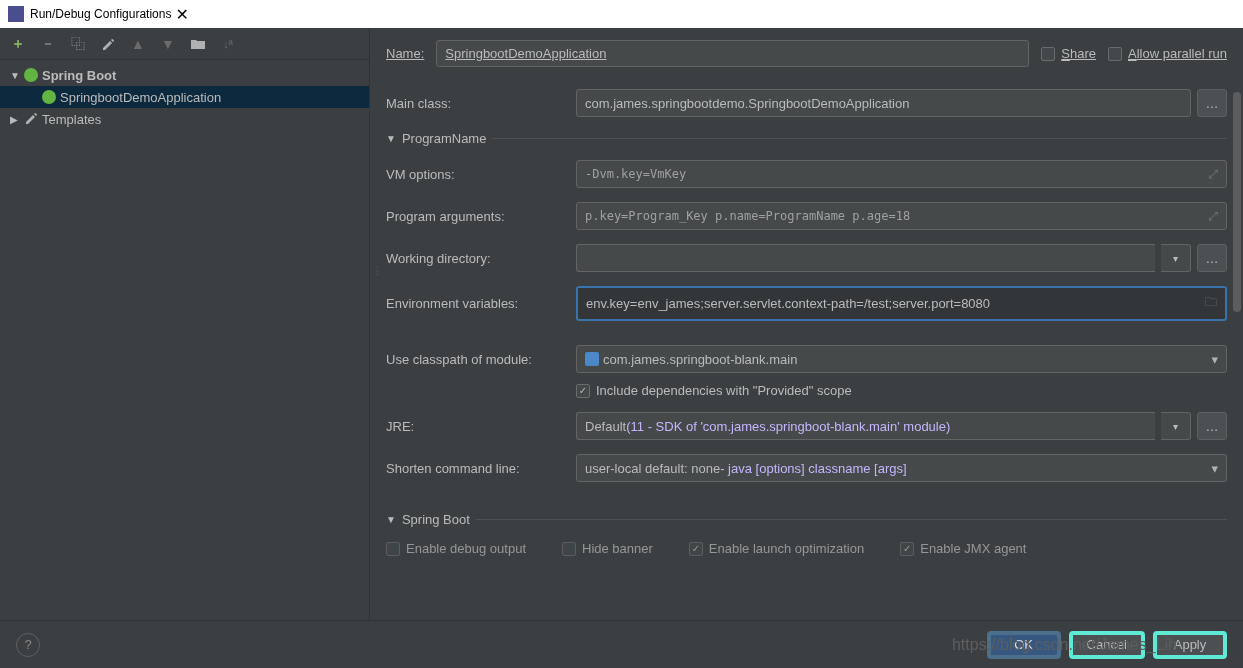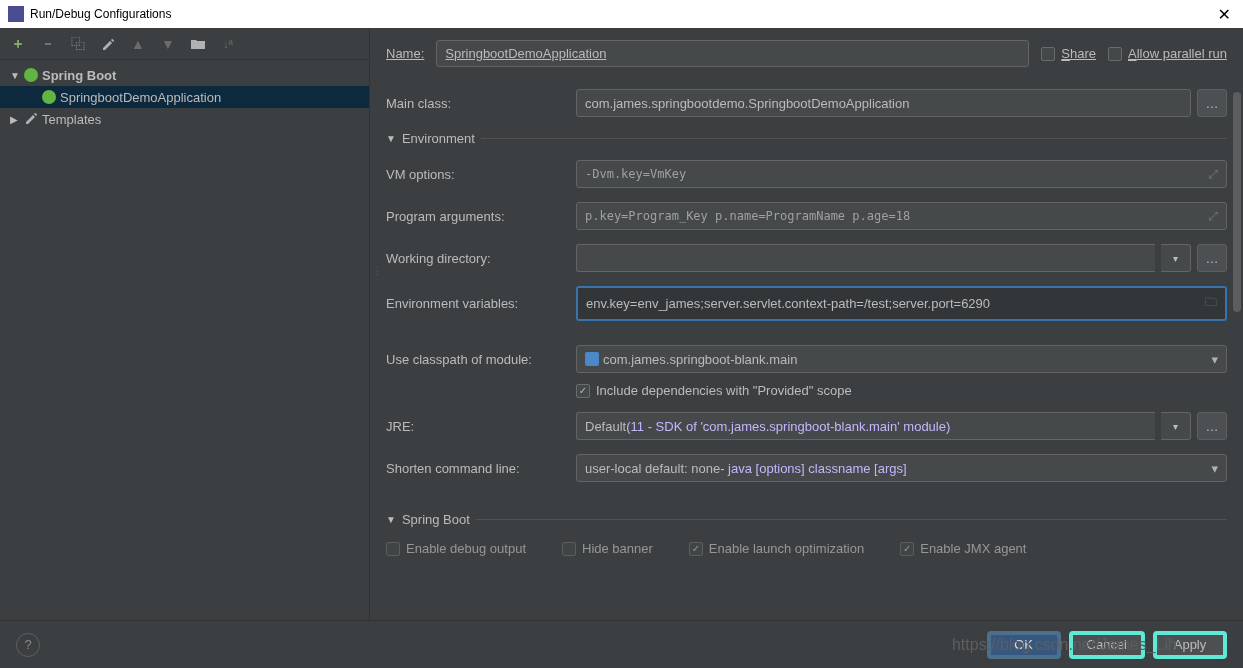--- a/index.html
+++ b/index.html
@@ -1,17 +1,17 @@
 <!DOCTYPE html>
 <html><head>
 <meta charset="utf-8">
 <style>
 * { margin: 0; padding: 0; box-sizing: border-box; }
 body { font-family: "Segoe UI", Arial, sans-serif; background: #3c3f41; color: #bbbbbb; font-size: 13px; width: 1243px; height: 668px; overflow: hidden; display: flex; flex-direction: column; }
-.titlebar { background: #ffffff; color: #000; height: 28px; display: flex; align-items: center; padding: 0 8px; justify-content: space-between; font-size: 12px; }
+.titlebar { background: #ffffff; color: #000; height: 28px; display: flex; align-items: center; padding: 0 8px; justify-content: flex-start; font-size: 12px; }
 .titlebar-left { display: flex; align-items: center; gap: 6px; }
 .title-icon { width: 16px; height: 16px; background: #4a4d8f; display: inline-block; }
 .close-x { font-size: 16px; cursor: pointer; padding: 0 4px; }
 .main { flex: 1; display: flex; background: #3c3f41; overflow: hidden; }
 .sidebar { width: 370px; background: #3c3f41; border-right: 1px solid #323232; display: flex; flex-direction: column; }
 .toolbar { height: 32px; display: flex; align-items: center; padding: 0 10px; gap: 14px; border-bottom: 1px solid #323232; }
 .tool-btn { width: 16px; height: 16px; cursor: pointer; color: #afb1b3; font-size: 14px; display: flex; align-items: center; justify-content: center; }
 .tree { flex: 1; padding-top: 4px; }
 .tree-row { display: flex; align-items: center; height: 22px; padding-left: 10px; gap: 4px; cursor: pointer; }
 .tree-row.indent1 { padding-left: 42px; }
@@ -134,21 +134,21 @@
         <div class="field-wrap">
           <div class="field">
               <span>com.james.springbootdemo.SpringbootDemoApplication</span>
             </div>
           <div class="browse-btn">…</div>
         </div>
       </div>
 
       <div class="section-head">
         <span style="font-size:10px">▼</span>
-        <span>Environment</span>
+        <span>ProgramName</span>
         <span class="section-line"></span>
       </div>
 
       <div class="form-row">
         <span class="form-label">VM options:</span>
         <div class="field-wrap">
           <div class="field mono">
               <span>-Dvm.key=VmKey</span>
               <span class="expand-icon">⤢</span>
             </div>
@@ -173,21 +173,21 @@
             </div>
           <div class="split-combo">▾</div>
           <div class="browse-btn">…</div>
         </div>
       </div>
 
       <div class="form-row">
         <span class="form-label">Environment variables:</span>
         <div class="field-wrap">
           <div class="field highlighted">
-              <span>env.key=env_james;server.servlet.context-path=/test;server.port=6290</span>
+              <span>env.key=env_james;server.servlet.context-path=/test;server.port=8080</span>
               <span class="folder-icon">🗀</span>
             </div>
         </div>
       </div>
 
       <div style="height:10px"></div>
 
       <div class="form-row">
         <span class="form-label">Use classpath of module:</span>
         <div class="field-wrap">

